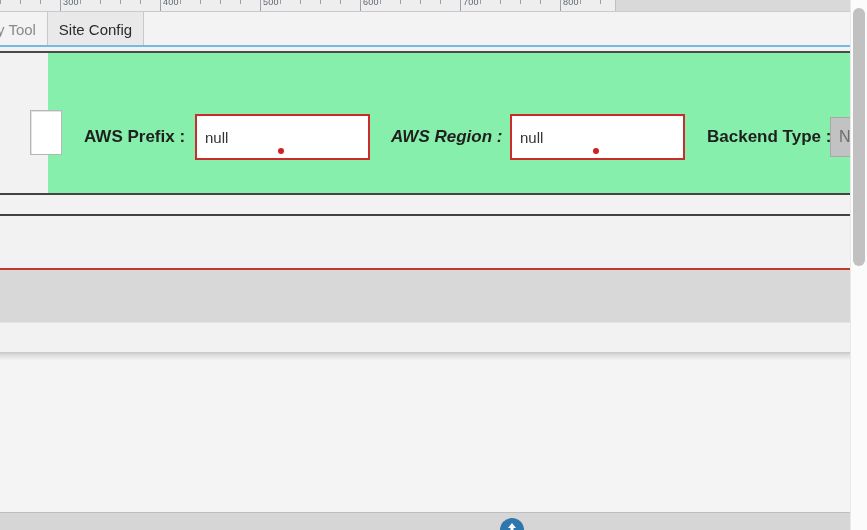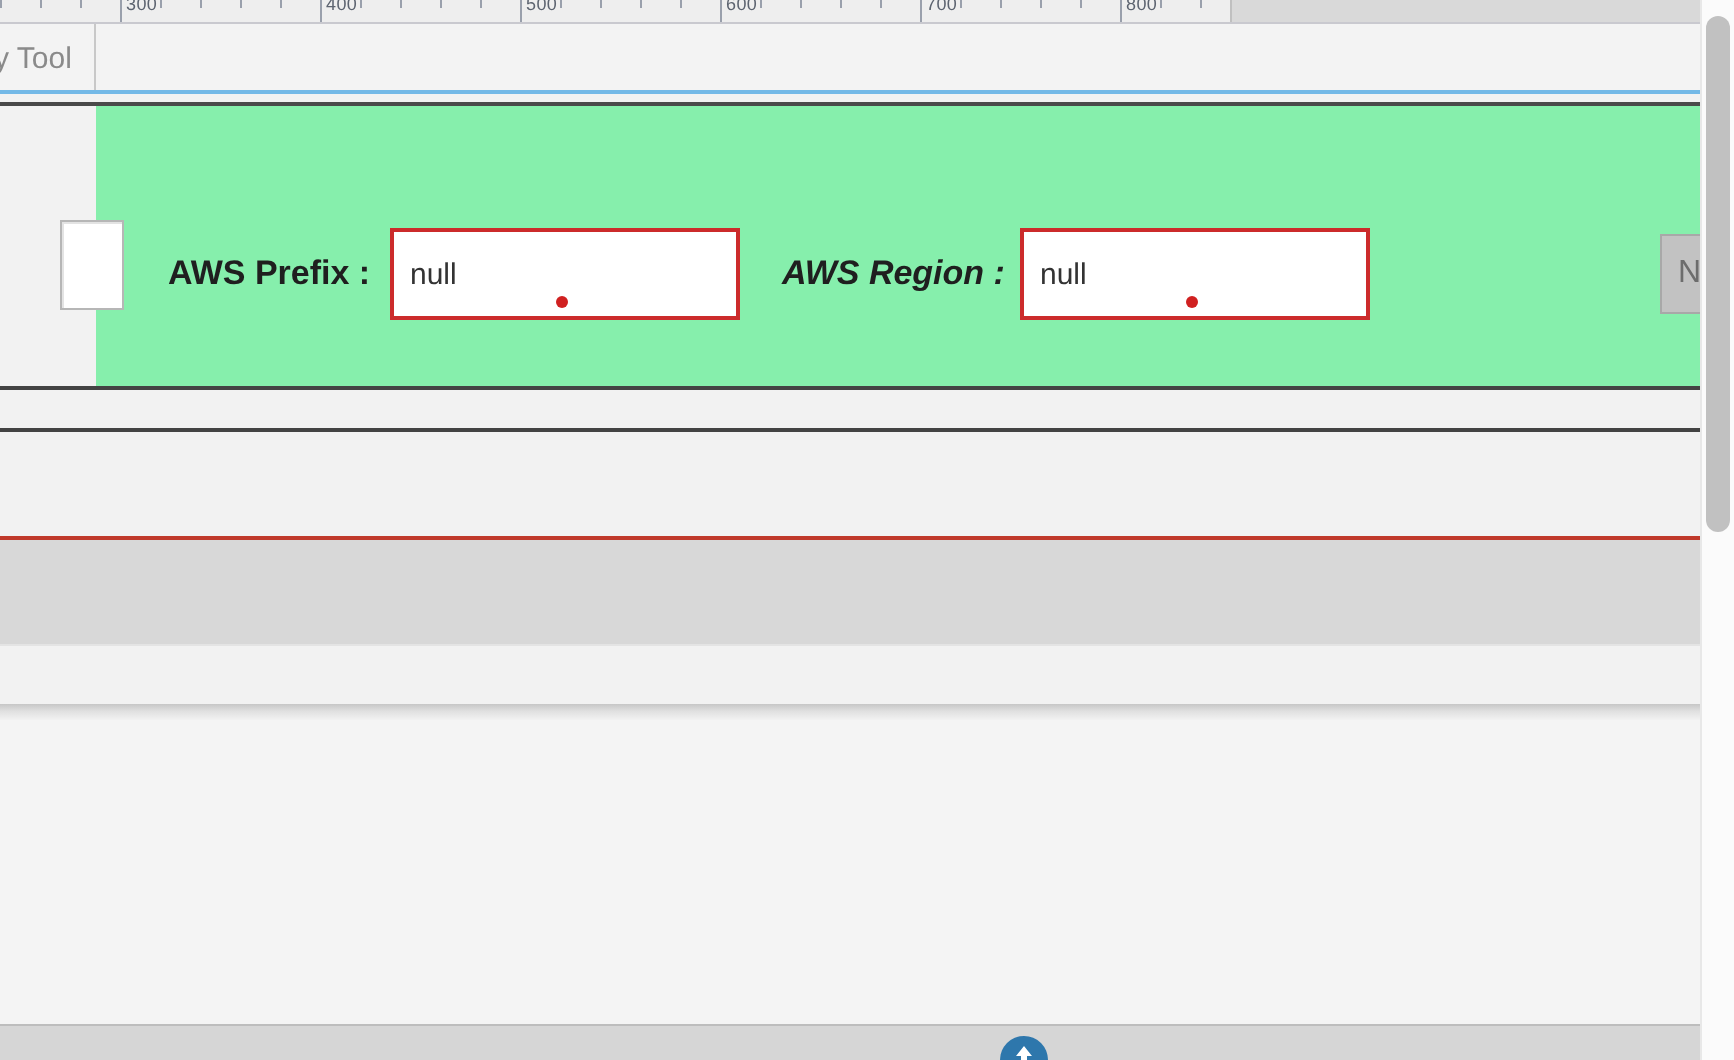--- a/index.html
+++ b/index.html
@@ -295,20 +295,23 @@
         <div class="tick-label" style="left: 463px;">700</div>
         <div class="tick-label" style="left: 563px;">800</div>
       </div>
     <div class="ruler-rest"></div>
   </div>
 
   <div class="tabbar">
     <div class="tab inactive">
       <span>y Tool</span>
     </div>
+    <div class="tab active">
+      <span>Site Config</span>
+    </div>
     <div class="tab-filler"></div>
   </div>
   <div class="tab-underline"></div>
   <div class="dark-rule-top"></div>
 
   <div class="form-area">
 
     <div class="text-input plain" style="left:-18px; top:57px; width:32px; height:45px;">
       <span></span>
     </div>
@@ -318,20 +321,21 @@
       <span>null</span>
     </div>
     <div class="err-dot" style="left:230px; top:95px;"></div>
 
     <div class="field-label" style="left:343px; top:74px;font-style:italic;">AWS Region :</div>
     <div class="text-input invalid" style="left:462px; top:61px; width:175px; height:46px;">
       <span>null</span>
     </div>
     <div class="err-dot" style="left:545px; top:95px;"></div>
 
+    <div class="field-label" style="left:659px; top:74px;">Backend Type :</div>
     <div class="disabled-box" style="left:782px; top:64px; width:90px; height:40px;">
       <span>No Value</span>
     </div>
   </div>
 
   <div class="rule dark" style="top:193px;"></div>
   <div class="band" style="top:195px; height:19px;"></div>
   <div class="rule dark" style="top:214px;"></div>
   <div class="band" style="top:216px; height:52px;"></div>
   <div class="rule red" style="top:268px;"></div>

